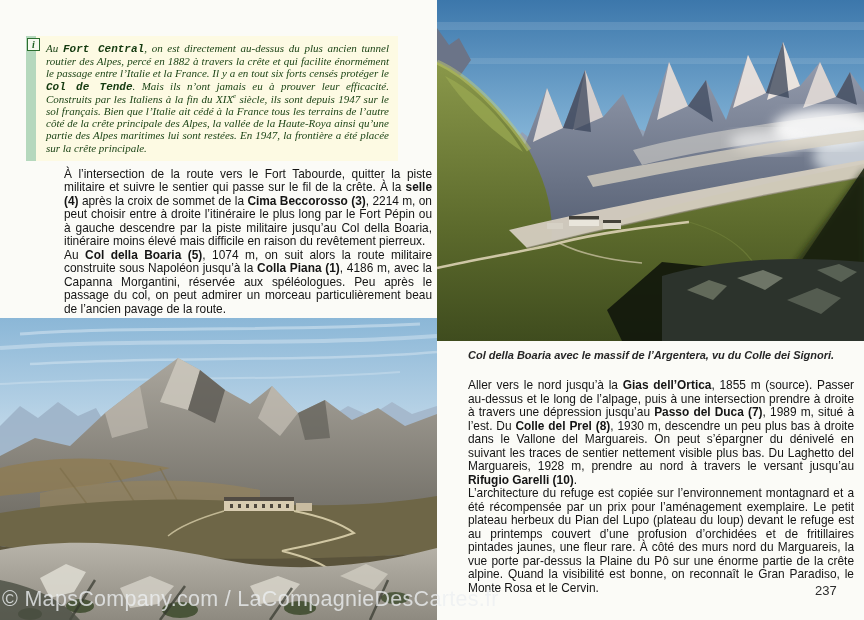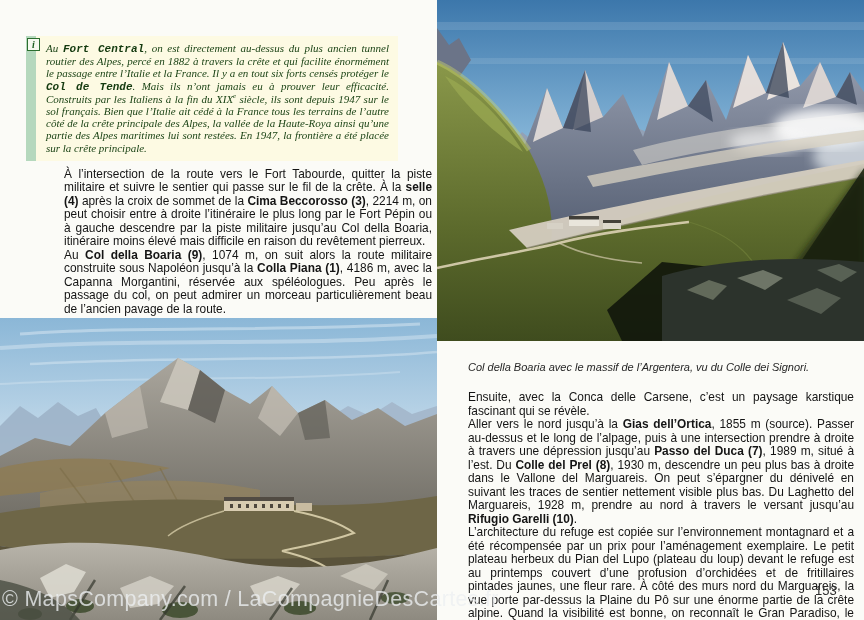--- a/index.html
+++ b/index.html
@@ -22,21 +22,21 @@
     font-size:11px;line-height:12.2px;color:#1c4416;text-align:justify;
   }
   .info-text b{color:#143a0f;font-family:Liberation Mono, monospace;}
   .body-text{margin:0;font-size:11.9px;line-height:13.5px;text-align:justify;color:#141414;}
   .left-col .body-text{padding-left:2px;width:368px;margin-left:36px;}
   .caption{font-style:italic;font-size:11px;line-height:13px;color:#262626;margin:0;}
   .cap-left{margin-top:7px;padding-left:8px;}
   sup{font-size:.62em;line-height:0;}
   
   .right-col{position:absolute;left:468px;top:349px;width:386px;}
-  .cap-right{margin:12px 0 17px 0;}
+  .cap-right{margin:0 0 17px 0;font-weight:bold;}
   .right-col .body-text{width:386px;}
   
   .photo{position:absolute;margin:0;overflow:hidden;background:#9aa4b0;}
   .photo svg{display:block;width:100%;height:100%;}
   .photo-left{left:0;top:318px;width:437px;height:302px;}
   .photo-right{left:437px;top:0;width:427px;height:341px;}
   
   .page-number{position:absolute;left:815px;top:583px;font-size:13px;color:#2e2e2e;}
   .watermark{
     position:absolute;left:2px;top:587px;z-index:6;white-space:nowrap;
@@ -48,21 +48,21 @@
 
 <div class="page">
 
   <div class="left-col">
     <section class="info-box">
       <span class="info-icon">i</span>
       <span class="info-bar"></span>
       <p class="info-text"><span>Au </span><b>Fort Central</b><span>, on est directement au-dessus du plus ancien tunnel routier des Alpes, percé en 1882 à travers la crête et qui facilite énormément le passage entre l’Italie et la France. Il y a en tout six forts censés protéger le </span><b>Col de Tende</b><span>. Mais ils n’ont jamais eu à prouver leur efficacité. Construits par les Italiens à la fin du XIX</span><sup>e</sup><span> siècle, ils sont depuis 1947 sur le sol français. Bien que l’Italie ait cédé à la France tous les terrains de l’autre côté de la crête principale des Alpes, la vallée de la Haute-Roya ainsi qu’une partie des Alpes maritimes lui sont restées. En 1947, la frontière a été placée sur la crête principale.</span></p>
     </section>
     <p class="body-text"><span>À l’intersection de la route vers le Fort Tabourde, quitter la piste militaire et suivre le sentier qui passe sur le fil de la crête. À la </span><b>selle (4)</b><span> après la croix de sommet de la </span><b>Cima Beccorosso (3)</b><span>, 2214 m, on peut choisir entre à droite l’itinéraire le plus long par le Fort Pépin ou à gauche descendre par la piste militaire jusqu’au Col della Boaria, itinéraire moins élevé mais difficile en raison du revêtement pierreux.</span></p>
-    <p class="body-text"><span>Au </span><b>Col della Boaria (9)</b><span>, 1074 m, on suit alors la route militaire construite sous Napoléon jusqu’à la </span><b>Colla Piana (1)</b><span>, 4186 m, avec la Capanna Morgantini, réservée aux spéléologues. Peu après le passage du col, on peut admirer un morceau particulièrement beau de l’ancien pavage de la route.</span></p>
+    <p class="body-text"><span>Au </span><b>Col della Boaria (5)</b><span>, 1074 m, on suit alors la route militaire construite sous Napoléon jusqu’à la </span><b>Colla Piana (1)</b><span>, 4186 m, avec la Capanna Morgantini, réservée aux spéléologues. Peu après le passage du col, on peut admirer un morceau particulièrement beau de l’ancien pavage de la route.</span></p>
     <p class="caption cap-left">Col de Tende, le Fort Central.</p>
   </div>
 
   <figure class="photo photo-right">
     <svg viewBox="0 0 427 341" preserveAspectRatio="none">
       <defs>
         <linearGradient id="rsky" x1="0" y1="0" x2="0" y2="1">
           <stop offset="0" stop-color="#3c77ab"></stop>
             <stop offset=".55" stop-color="#7fb0d4"></stop>
             <stop offset="1" stop-color="#b9d6e7"></stop>
@@ -185,21 +185,20 @@
       <ellipse cx="300" cy="290" rx="16" ry="7" fill="#3c4a2c" opacity=".85"></ellipse>
       <ellipse cx="395" cy="280" rx="14" ry="6" fill="#3c4a2c" opacity=".8"></ellipse>
       <ellipse cx="30" cy="296" rx="12" ry="6" fill="#3c4a2c" opacity=".8"></ellipse>
       <path d="M70,302 L95,262 M160,302 L185,268 M270,302 L292,270 M370,302 L388,262" stroke="#33362c" stroke-width="2.5" opacity=".7" fill="none"></path>
       <path d="M0,262 C30,268 60,280 80,302 L0,302 Z" fill="#4a4e42" opacity=".8"></path>
     </svg>
   </figure>
 
   <div class="right-col">
     <p class="caption cap-right">Col della Boaria avec le massif de l’Argentera, vu du Colle dei Signori.</p>
-    <p class="body-text"><span>Ensuite, avec la Conca delle Carsene, c’est un paysage karstique fascinant qui se révèle.</span></p>
     <p class="body-text"><span>Aller vers le nord jusqu’à la </span><b>Gias dell’Ortica</b><span>, 1855 m (source). Passer au-dessus et le long de l’alpage, puis à une intersection prendre à droite à travers une dépression jusqu’au </span><b>Passo del Duca (7)</b><span>, 1989 m, situé à l’est. Du </span><b>Colle del Prel (8)</b><span>, 1930 m, descendre un peu plus bas à droite dans le Vallone del Marguareis. On peut s’épargner du dénivelé en suivant les traces de sentier nettement visible plus bas. Du Laghetto del Marguareis, 1928 m, prendre au nord à travers le versant jusqu’au </span><b>Rifugio Garelli (10)</b><span>.</span></p>
     <p class="body-text"><span>L’architecture du refuge est copiée sur l’environnement montagnard et a été récompensée par un prix pour l’aménagement exemplaire. Le petit plateau herbeux du Pian del Lupo (plateau du loup) devant le refuge est au printemps couvert d’une profusion d’orchidées et de fritillaires pintades jaunes, une fleur rare. À côté des murs nord du Marguareis, la vue porte par-dessus la Plaine du Pô sur une énorme partie de la crête alpine. Quand la visibilité est bonne, on reconnaît le Gran Paradiso, le Monte Rosa et le Cervin.</span></p>
   </div>
 
-  <div class="page-number">153</div>
+  <div class="page-number">237</div>
   <div class="watermark">© MapsCompany.com / LaCompagnieDesCartes.fr</div>
 
 </div>
 
 </body></html>

